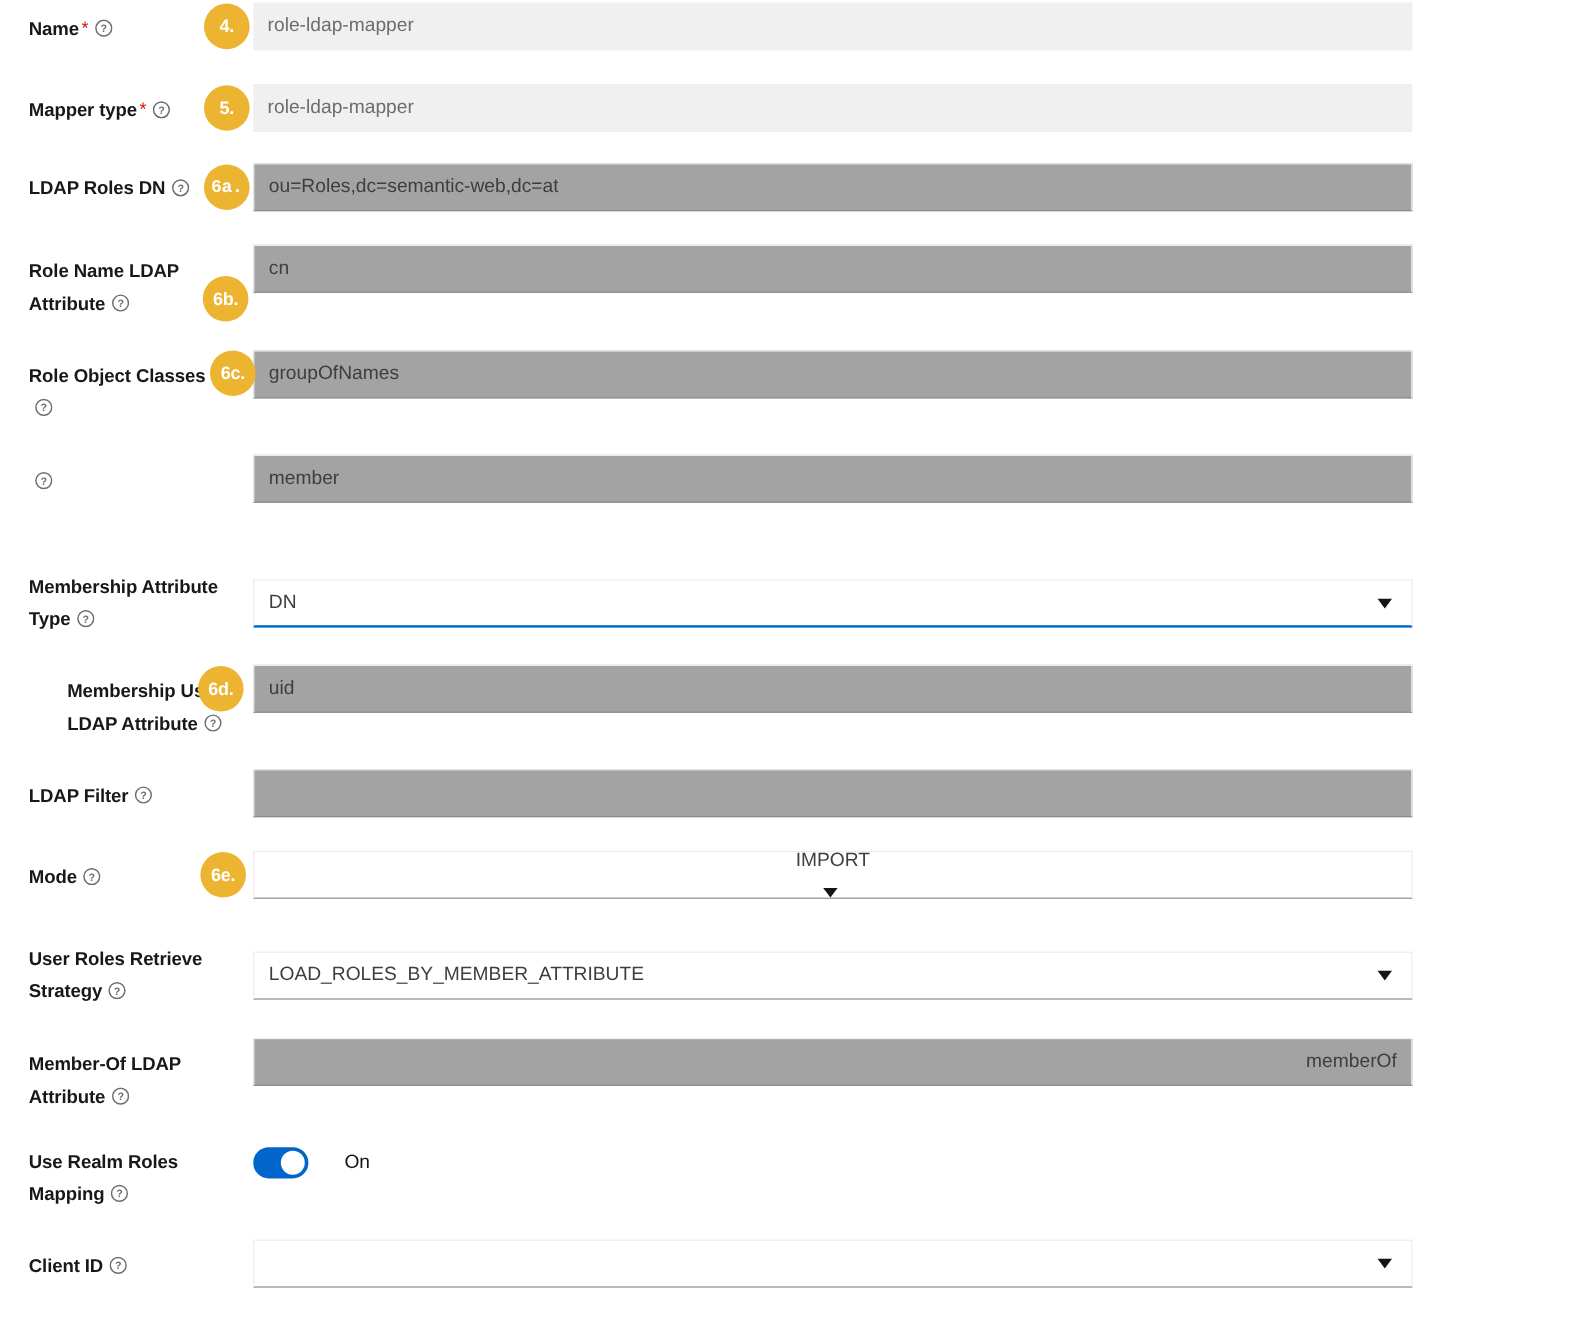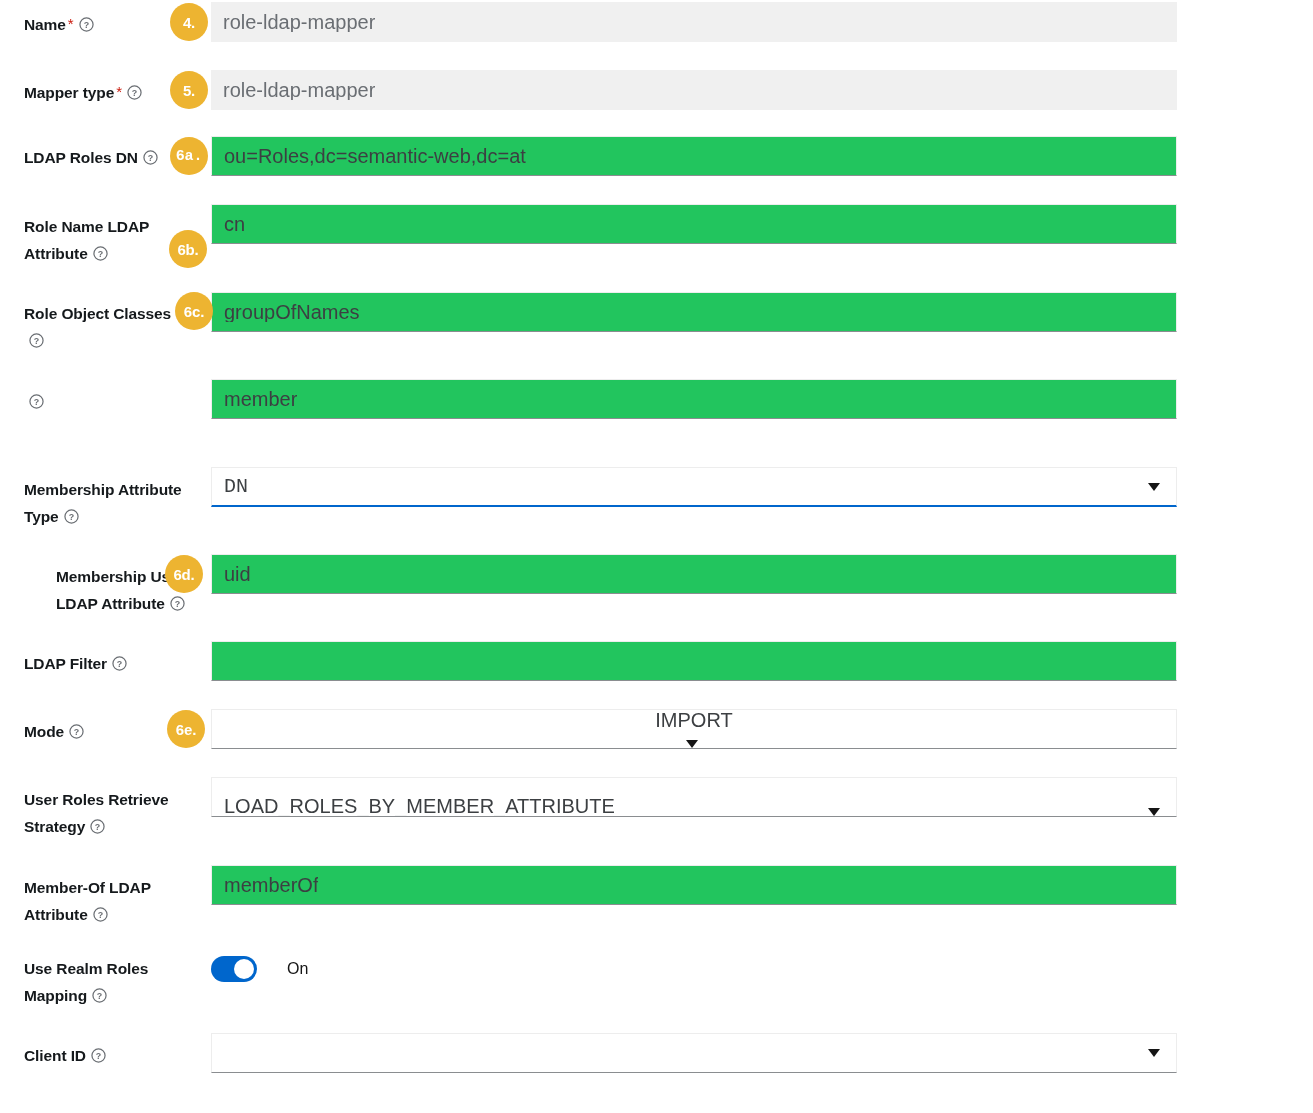--- a/index.html
+++ b/index.html
@@ -73,30 +73,30 @@
     letter-spacing: -0.2px;
     z-index: 5;
   }
 
   
   .ctl {
     position: absolute;
     left: 211px;
     width: 966px;
     height: 40px;
-    font-size: 20px;
+    font-size: 16px;
     color: #3c3f42;
     display: flex;
     align-items: center;
     padding: 0 12px;
     line-height: 1;
   }
 
   .input {
-    background: #22c55e;
+    background: #a3a3a3;
     border: 1px solid #ededed;
     border-bottom: 1px solid #8a8d90;
   }
   .input.readonly {
     background: #f0f0f0;
     border: none;
     color: #6a6e73;
   }
 
   .select {
@@ -232,21 +232,21 @@
     </div>
   </div>
 
   <div class="row" style="top:467px;">
     <div class="label" style="top:9px; width:165px;">
       <span>Membership Attribute Type</span><span class="help"><svg width="15" height="15" viewBox="0 0 16 16">
             <circle cx="8" cy="8" r="7" fill="none" stroke="#6a6e73" stroke-width="1.3"></circle>
             <text x="8" y="11.6" font-size="9.5" font-family="Liberation Sans, sans-serif" fill="#6a6e73" text-anchor="middle">?</text>
           </svg></span>
     </div>
-    <div class="ctl select focused" style="top:0px;font-family:Liberation Mono, monospace;">
+    <div class="ctl select focused" style="top:16px;">
       <span class="value">DN</span>
       <span class="caret"></span>
     </div>
   </div>
 
   <div class="row" style="top:554px;">
     <div class="label" style="top:9px; width:148px;margin-left:32px;">
       <span>Membership User LDAP Attribute</span><span class="help"><svg width="15" height="15" viewBox="0 0 16 16">
             <circle cx="8" cy="8" r="7" fill="none" stroke="#6a6e73" stroke-width="1.3"></circle>
             <text x="8" y="11.6" font-size="9.5" font-family="Liberation Sans, sans-serif" fill="#6a6e73" text-anchor="middle">?</text>
@@ -284,34 +284,34 @@
     </div>
   </div>
 
   <div class="row" style="top:777px;">
     <div class="label" style="top:9px; width:160px;">
       <span>User Roles Retrieve Strategy</span><span class="help"><svg width="15" height="15" viewBox="0 0 16 16">
             <circle cx="8" cy="8" r="7" fill="none" stroke="#6a6e73" stroke-width="1.3"></circle>
             <text x="8" y="11.6" font-size="9.5" font-family="Liberation Sans, sans-serif" fill="#6a6e73" text-anchor="middle">?</text>
           </svg></span>
     </div>
-    <div class="ctl select" style="top:0px;align-items:flex-end;">
+    <div class="ctl select" style="top:16px;">
       <span class="value">LOAD_ROLES_BY_MEMBER_ATTRIBUTE</span>
       <span class="caret"></span>
     </div>
   </div>
 
   <div class="row" style="top:865px;">
     <div class="label" style="top:9px; width:155px;">
       <span>Member-Of LDAP Attribute</span><span class="help"><svg width="15" height="15" viewBox="0 0 16 16">
             <circle cx="8" cy="8" r="7" fill="none" stroke="#6a6e73" stroke-width="1.3"></circle>
             <text x="8" y="11.6" font-size="9.5" font-family="Liberation Sans, sans-serif" fill="#6a6e73" text-anchor="middle">?</text>
           </svg></span>
     </div>
-    <div class="ctl input" style="top:0px;">
+    <div class="ctl input" style="top:0px;justify-content:flex-end;">
       <span class="value">memberOf</span>
     </div>
   </div>
 
   <div class="row" style="top:950px;">
     <div class="label" style="top:5px; width:150px;">
       <span>Use Realm Roles Mapping</span><span class="help"><svg width="15" height="15" viewBox="0 0 16 16">
             <circle cx="8" cy="8" r="7" fill="none" stroke="#6a6e73" stroke-width="1.3"></circle>
             <text x="8" y="11.6" font-size="9.5" font-family="Liberation Sans, sans-serif" fill="#6a6e73" text-anchor="middle">?</text>
           </svg></span>

